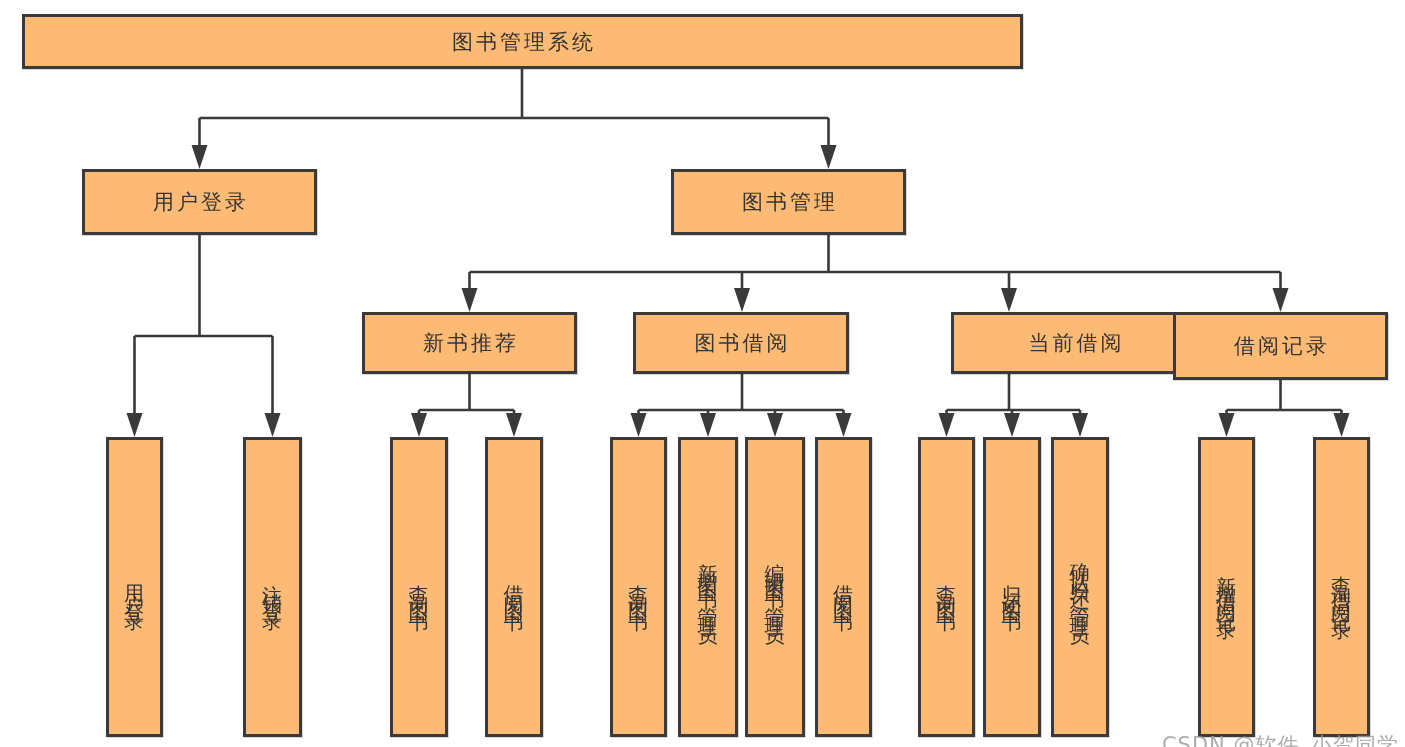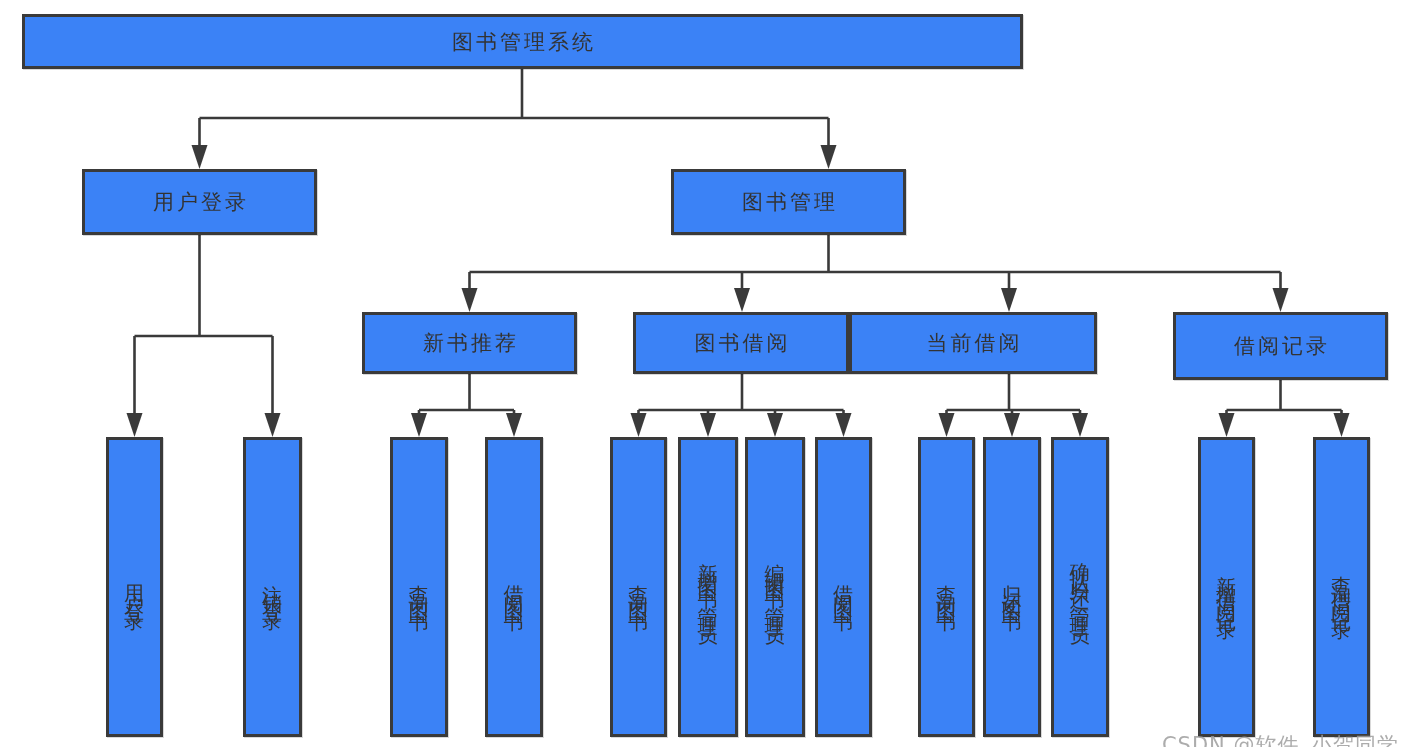--- a/index.html
+++ b/index.html
@@ -15,21 +15,21 @@
     position: absolute;
     left: 0; top: 0;
     width: 1405px;
     height: 747px;
     pointer-events: none;
   }
   .hbox, .vbox {
     position: absolute;
     box-sizing: border-box;
     border: 3px solid #3a3a3a;
-    background: #3b82f6;
+    background: #fdba74;
     color: #333333;
     display: flex;
     align-items: center;
     justify-content: center;
     box-shadow: 1px 1px 0 rgba(0,0,0,0.15);
   }
   .hbox {
     font-size: 21px;
     letter-spacing: 3px;
     white-space: nowrap;
@@ -99,21 +99,21 @@
     <polygon class="ahead" points="1333.5,413 1349.5,413 1341.5,437"></polygon>
   </svg>
 
   <div class="hbox" style="left:22px; top:14px; width:1001px; height:55px">图书管理系统</div>
 
   <div class="hbox" style="left:82px; top:169px; width:235px; height:66px">用户登录</div>
   <div class="hbox" style="left:671px; top:169px; width:235px; height:66px">图书管理</div>
 
   <div class="hbox" style="left:633px; top:312px; width:216px; height:62px">图书借阅</div>
   <div class="hbox" style="left:362px; top:312px; width:215px; height:62px">新书推荐</div>
-  <div class="hbox" style="left:849px; top:312px; width:248px; height:62px">当前借阅</div>
+  <div class="hbox" style="left:951px; top:312px; width:248px; height:62px">当前借阅</div>
   <div class="hbox" style="left:1173px; top:312px; width:215px; height:68px">借阅记录</div>
 
   <div class="vbox" style="left:106px; width:57px">用户登录</div>
   <div class="vbox" style="left:243px; width:59px">注销登录</div>
 
   <div class="vbox" style="left:390px; width:58px">查询图书</div>
   <div class="vbox" style="left:485px; width:58px">借阅图书</div>
 
   <div class="vbox" style="left:610px; width:57px">查询图书</div>
   <div class="vbox" style="left:678px; width:60px">新增图书（管理员）</div>

